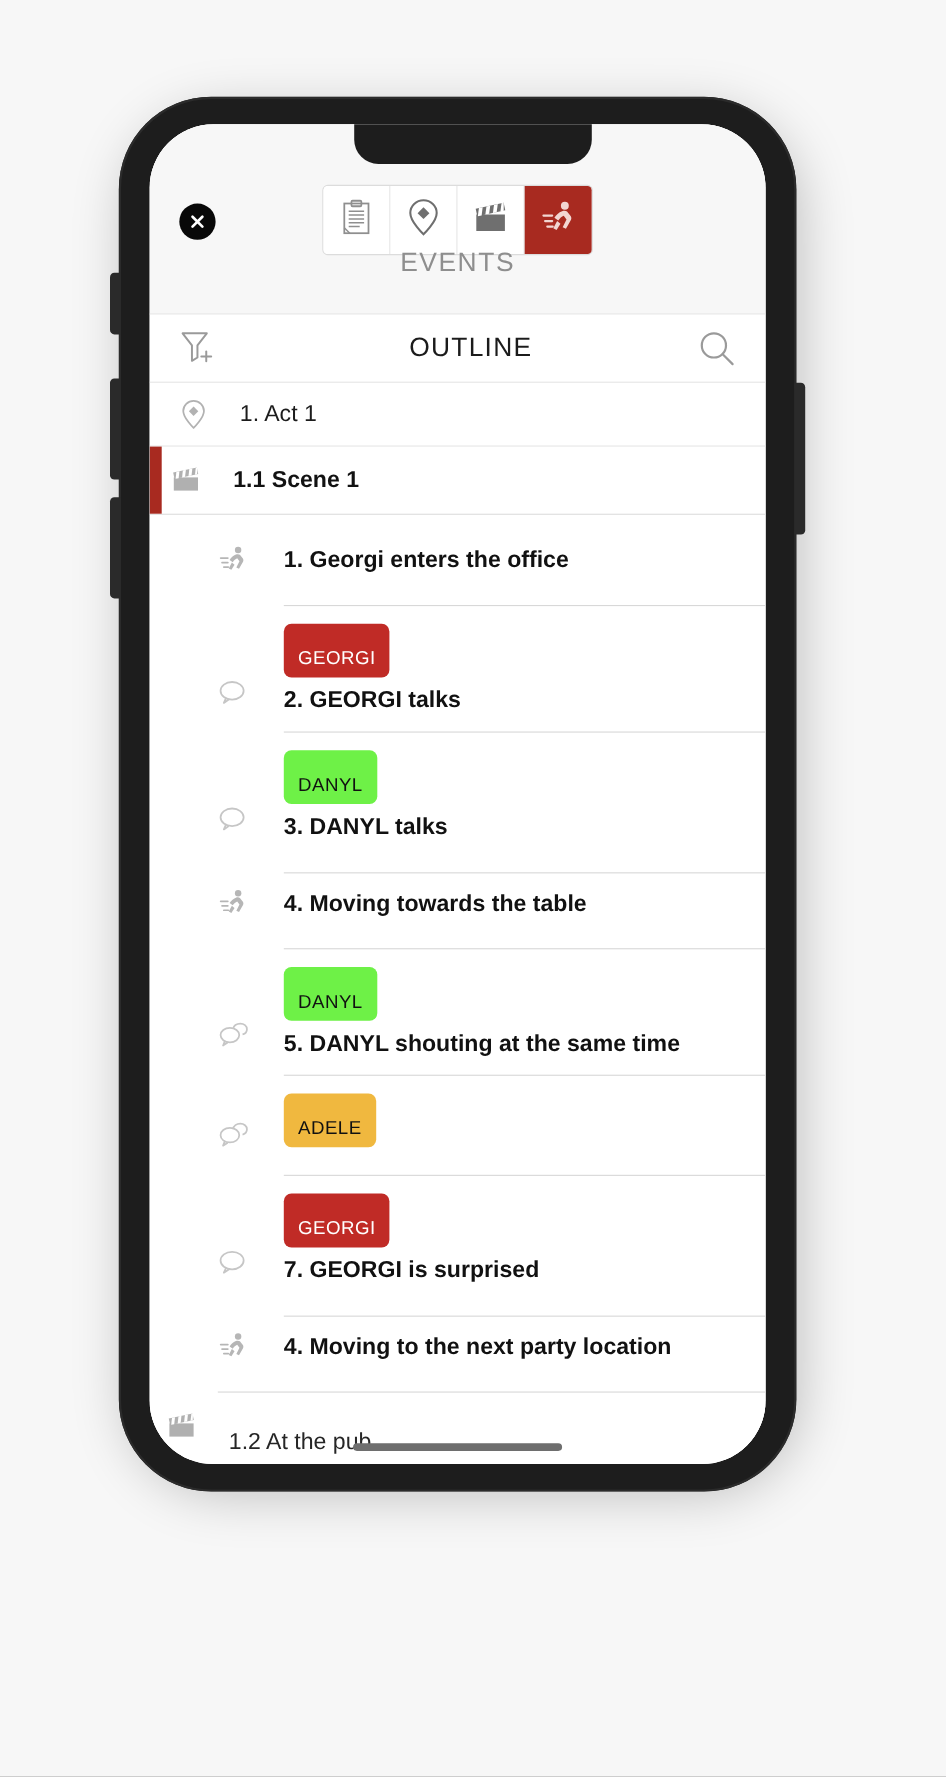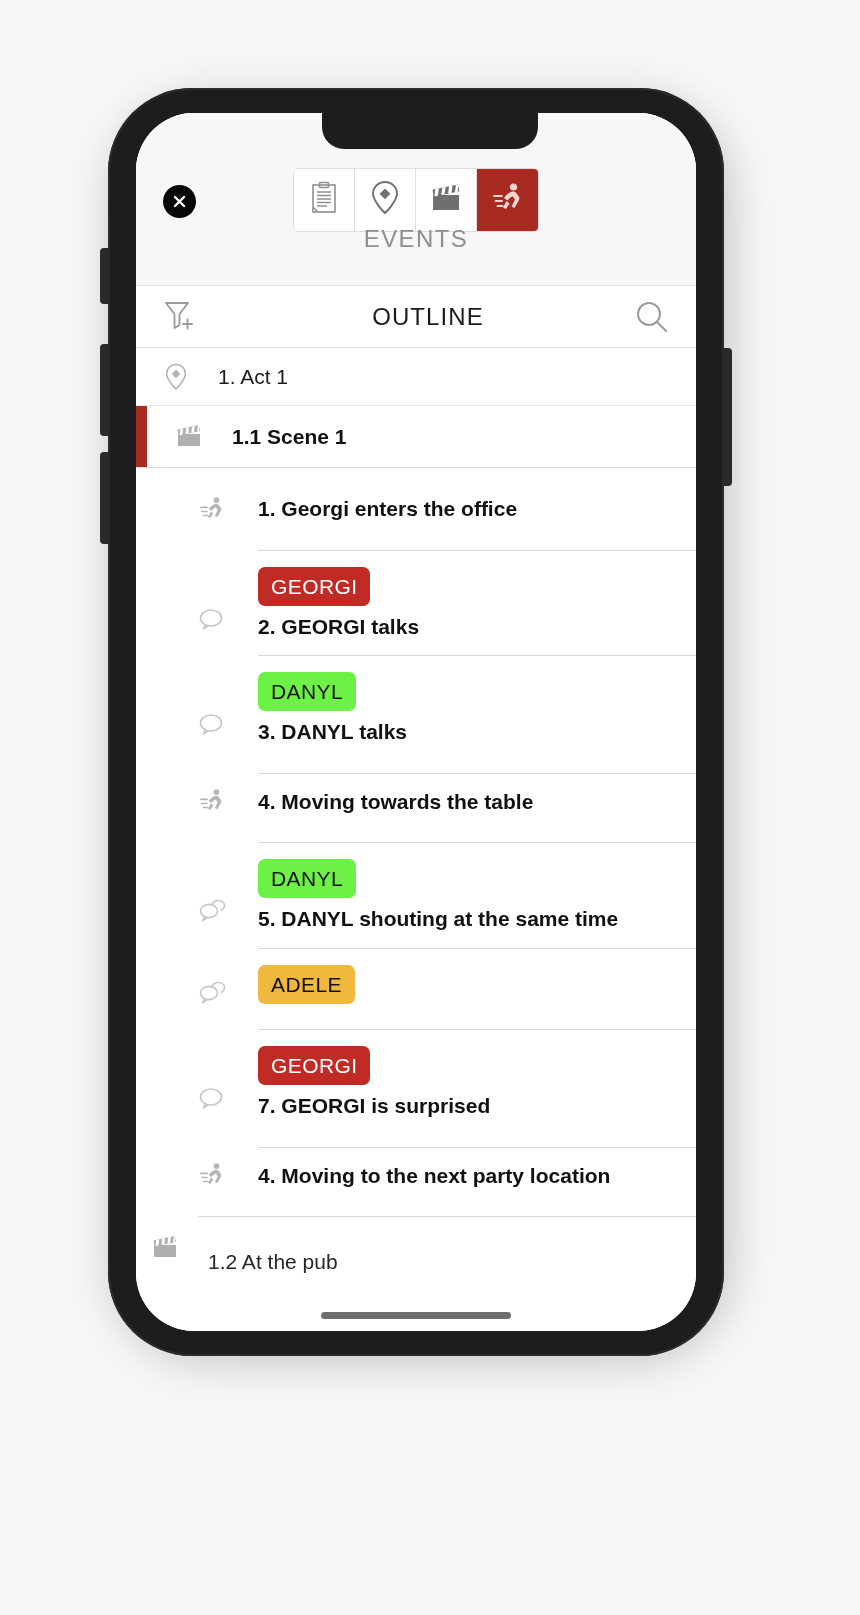--- a/index.html
+++ b/index.html
@@ -116,21 +116,21 @@
     padding-left: 28px;
     border-bottom: 1px solid #e6e6e6;
   }
   .row-act .ic { width: 54px; display: flex; align-items: center; }
   .row-act .txt { font-size: 21px; color: #1c1c1c; font-weight: 400; text-align: right; }
 
   .row-scene {
     position: relative;
     display: flex; align-items: center;
     height: 62px;
-    padding-left: 40px;
+    padding-left: 20px;
     border-bottom: 1px solid #dcdcdc;
   }
   .row-scene .ic { width: 56px; display: flex; align-items: center; }
   .row-scene .txt { font-size: 21px; color: #121212; font-weight: 700; }
   .scene-accent {
     position: absolute; left: 0; top: 0; bottom: 0;
     width: 11px; background: #a82a20;
   }
   .row-scene.plain { border-bottom: none; }
   .row-scene.plain .txt { font-weight: 400; color: #262626; margin-top: 28px; }
@@ -151,23 +151,23 @@
   }
   .row-event.noTag .ic { align-self: center; padding-bottom: 0; }
   .row-event .body {
     flex: 1;
     padding: 16px 0 16px 0;
     border-top: 1px solid #d8d8d8;
   }
   .row-event.first .body { border-top: none; }
   .tag {
     display: inline-block;
-    padding: 8px 13px 7px;
+    padding: 22px 13px 7px;
     border-radius: 7px;
-    font-size: 21px;
+    font-size: 17px;
     letter-spacing: .4px;
     margin-bottom: 9px;
   }
   .ev-title { font-size: 21px; font-weight: 700; color: #111; }
 
   .divider-top { border-top: 1px solid #d8d8d8; }
 
   .home-indicator {
     position: absolute; left: 50%; bottom: 12px; transform: translateX(-50%);
     width: 190px; height: 7px; border-radius: 4px;

